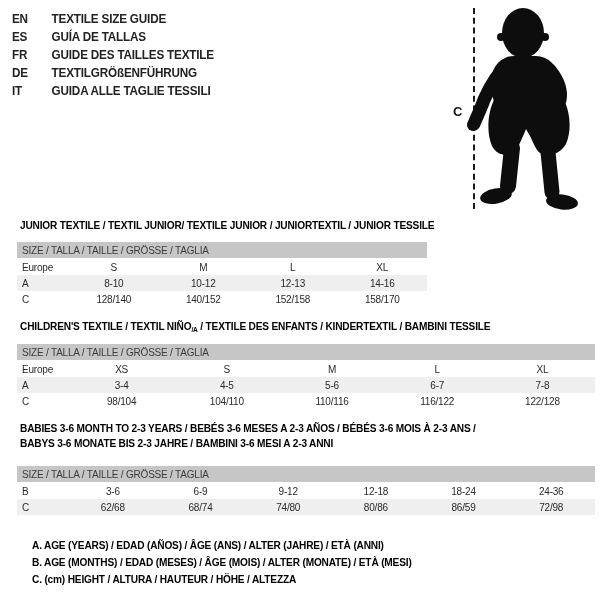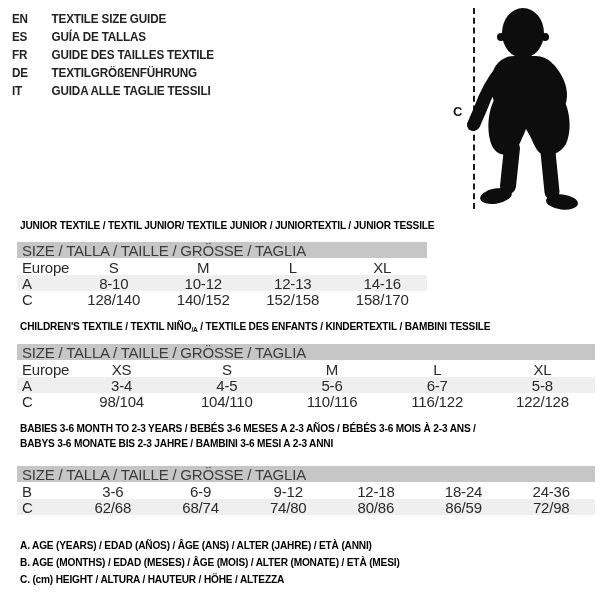--- a/index.html
+++ b/index.html
@@ -22,30 +22,30 @@
   .figure-svg { left:440px; top:0px; }
   .dash-line { left:473px; top:8px; height:201px; width:0;
                border-left:2px dashed #1a1a1a; }
   .c-label { left:453px; top:104px; font-weight:bold; font-size:13px; color:#111; }
 
   
   .sec-title { font-weight:bold; font-size:11.5px; letter-spacing:-0.2px; color:#000; }
   .sec-title .sub { font-size:7.5px; position:relative; top:2px; }
   .two-line { line-height:15px; }
 
-  .tbl { font-size:15px; letter-spacing:-0.2px; color:#2a2a2a; }
+  .tbl { font-size:10px; letter-spacing:-0.2px; color:#2a2a2a; }
   .tbl-bar { height:16px; background:#c6c6c6; display:flex; align-items:center;
              padding-left:5px; color:#3c3c3c; margin-bottom:1px; }
   .trow { display:flex; height:16px; align-items:center; }
   .trow.striped { background:#efefef; }
   .tlabel { width:52px; padding-left:5px; }
   .tcell { flex:1; text-align:center; }
 
   
-  .foot { left:20px; top:536px; }
+  .foot { left:32px; top:536px; }
   .foot-line { height:17px; display:flex; align-items:center; font-weight:bold;
                font-size:11.5px; letter-spacing:-0.2px; color:#000;
                transform:scaleX(.88); transform-origin:0 50%; white-space:nowrap; }
 </style>
 </head>
 <body>
 
 <div class="abs lang-list">
   <div class="lang-row">
     <span class="lang-code">EN</span>
@@ -144,21 +144,21 @@
     <div class="tcell">M</div>
     <div class="tcell">L</div>
     <div class="tcell">XL</div>
   </div>
   <div class="trow striped">
     <div class="tlabel">A</div>
     <div class="tcell">3-4</div>
     <div class="tcell">4-5</div>
     <div class="tcell">5-6</div>
     <div class="tcell">6-7</div>
-    <div class="tcell">5-8</div>
+    <div class="tcell">7-8</div>
   </div>
   <div class="trow">
     <div class="tlabel">C</div>
     <div class="tcell">98/104</div>
     <div class="tcell">104/110</div>
     <div class="tcell">110/116</div>
     <div class="tcell">116/122</div>
     <div class="tcell">122/128</div>
   </div>
 </div>

